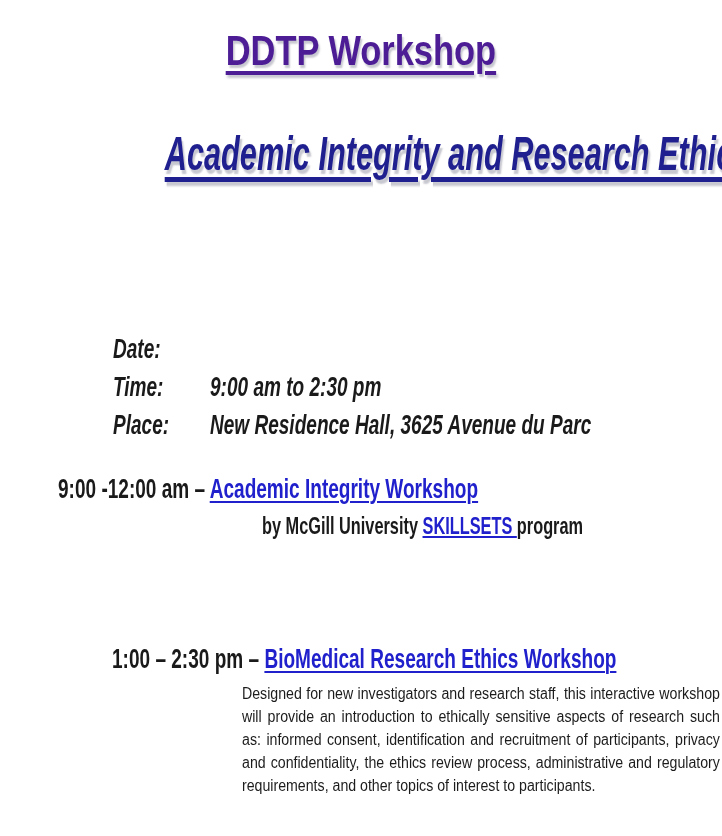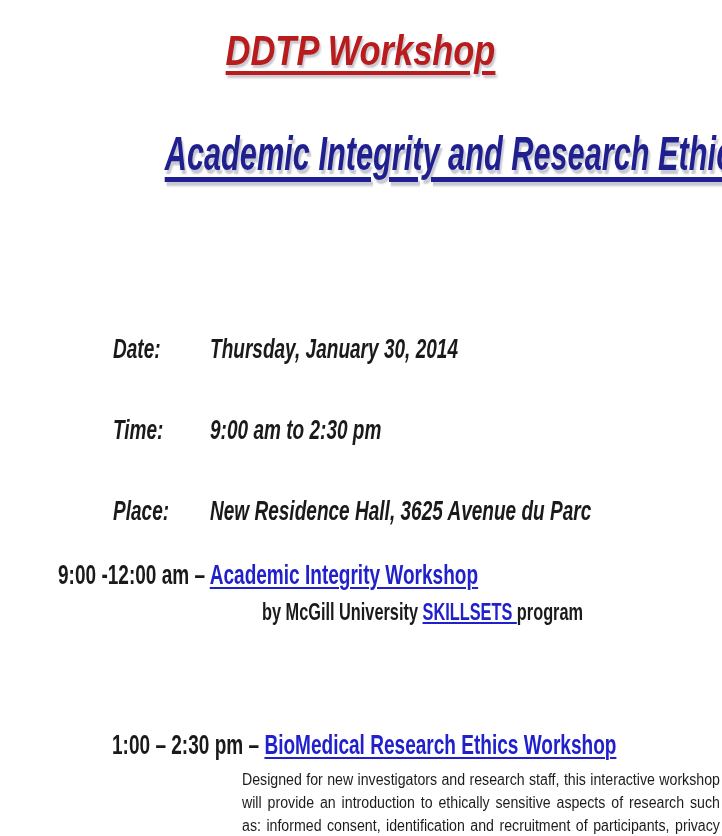--- a/index.html
+++ b/index.html
@@ -12,43 +12,43 @@
   }
   .page { position: relative; width: 722px; height: 836px; background: #ffffff; }
 
   
   .cx { display: inline-block; transform-origin: 0 50%; white-space: nowrap; }
 
   
   h1.flyer-title {
     margin-top: 26px; text-align: center;
     font-size: 42px; line-height: 50px;
-    font-weight: bold; font-style: italic;
-    color: #b91c1c;
+    font-weight: bold; 
+    color: #4c1d95;
   }
   h1.flyer-title .cx {
     transform: scaleX(0.82); transform-origin: 50% 50%;
     text-decoration: underline; text-decoration-thickness: 4px; text-underline-offset: 6px;
     text-shadow: 2px 3px 2px rgba(130,130,150,0.45);
   }
   h2.flyer-subtitle {
     margin-top: 49px; text-align: center;
     font-size: 48px; line-height: 58px;
     font-weight: bold; font-style: italic;
     color: #1F1F8F;
   }
   h2.flyer-subtitle .cx {
     transform: scaleX(0.64); transform-origin: 50% 50%;
     text-decoration: underline; text-decoration-thickness: 5px; text-underline-offset: 7px;
     text-shadow: 3px 4px 2px rgba(130,130,150,0.45);
   }
 
   
   .details { margin: 147px 0 0 113px; }
-  .detail-row { display: flex; line-height: 38px; font-size: 28px; font-weight: bold; font-style: italic; margin-top: 43px; }
+  .detail-row { display: flex; line-height: 38px; font-size: 28px; font-weight: bold; font-style: italic; }
   .detail-label { flex: 0 0 97px; }
   .detail-row .cx { transform: scaleX(0.68); }
 
   
   .session-line { margin-left: 58px; line-height: 40px; font-size: 28px; font-weight: bold; }
   .session-line .cx { transform: scaleX(0.68); }
   .session-1 { margin-top: 25px; }
   .session-2 { margin-top: 98px; margin-left: 112px; }
 
   .link {
@@ -81,21 +81,20 @@
     <span class="cx">DDTP Workshop</span>
   </h1>
 
   <h2 class="flyer-subtitle">
     <span class="cx">Academic Integrity and Research Ethics</span>
   </h2>
 
   <div class="details">
     <div class="detail-row">
       <div class="detail-label"><span class="cx">Date:</span></div>
-      <div class="detail-value"><span class="cx">Thursday, January 30, 2014</span></div>
     </div>
     <div class="detail-row">
       <div class="detail-label"><span class="cx">Time:</span></div>
       <div class="detail-value"><span class="cx">9:00 am to 2:30 pm</span></div>
     </div>
     <div class="detail-row">
       <div class="detail-label"><span class="cx">Place:</span></div>
       <div class="detail-value"><span class="cx">New Residence Hall, 3625 Avenue du Parc</span></div>
     </div>
   </div>

